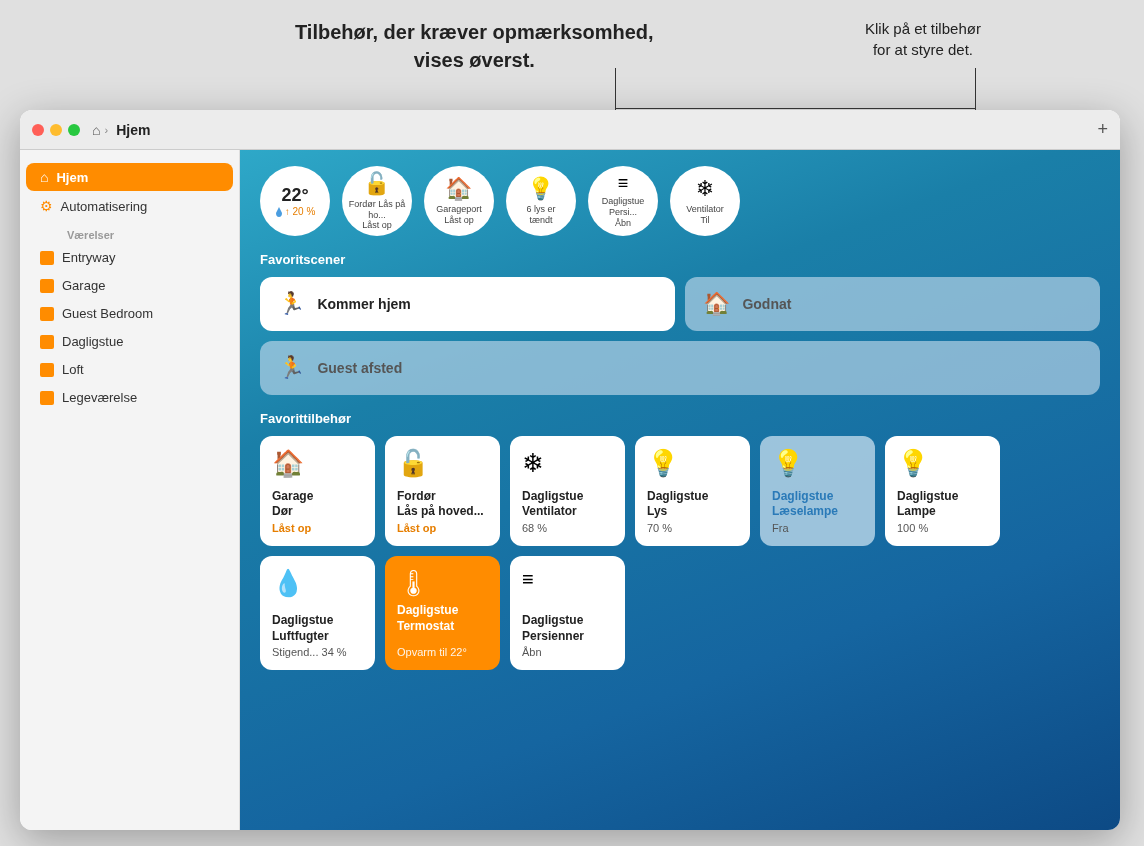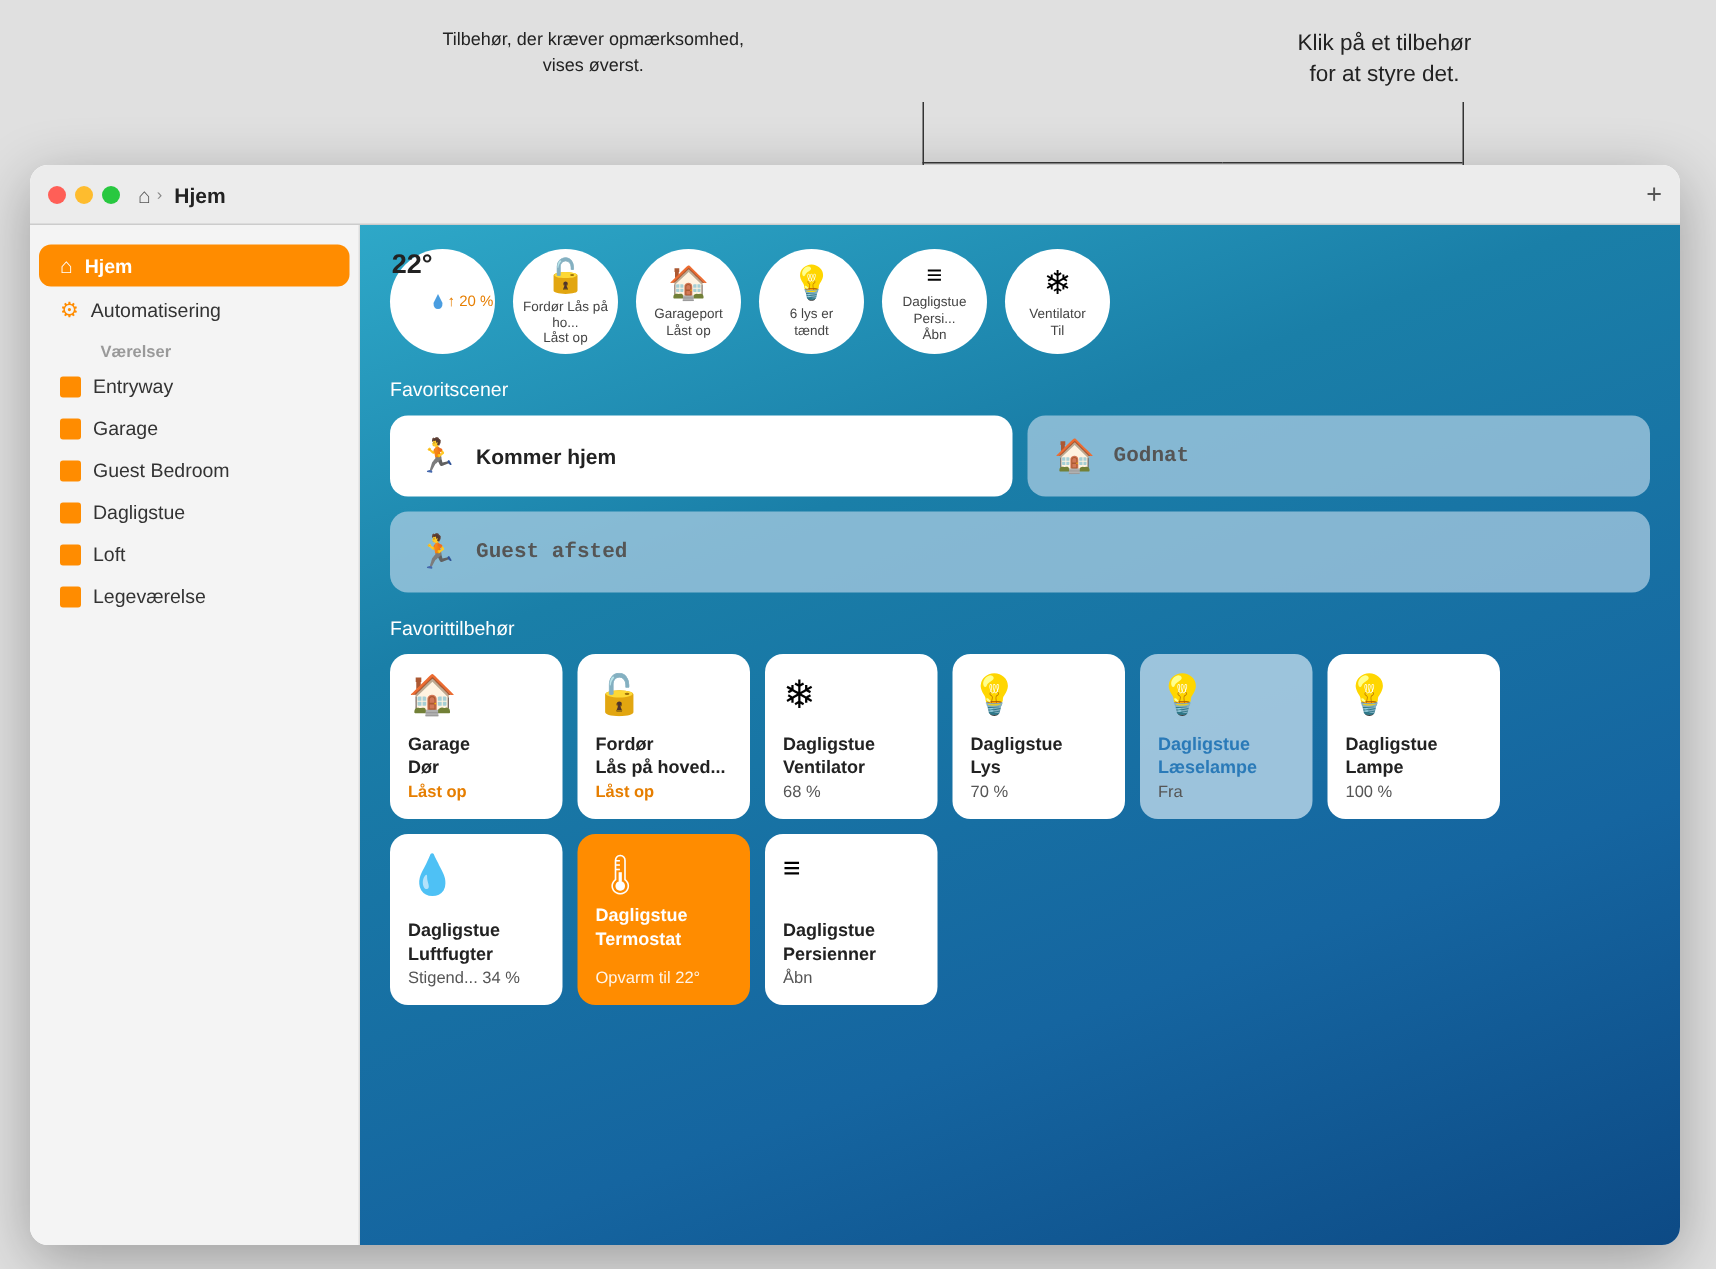--- a/index.html
+++ b/index.html
@@ -162,21 +162,22 @@
       align-items: center;
       gap: 12px;
       margin-bottom: 16px;
     }
     .temp-circle {
       width: 70px;
       height: 70px;
       background: #fff;
       border-radius: 50%;
       display: flex;
-      flex-direction: row;
+      flex-direction: column;
+      align-items: center;
       justify-content: center;
       flex-shrink: 0;
       position: relative;
     }
     .temp-value {
       font-size: 18px;
       font-weight: 600;
       color: #222;
     }
     .temp-sub {
@@ -206,21 +207,21 @@
       font-size: 9px;
       color: #444;
       text-align: center;
       line-height: 1.2;
       padding: 0 4px;
     }
 
     
     .section-title {
       font-size: 13px;
-      font-weight: 400;
+      font-weight: 700;
       color: #fff;
       margin-bottom: 10px;
     }
 
     
     .scenes-grid {
       display: grid;
       grid-template-columns: 1fr 1fr;
       gap: 10px;
       margin-bottom: 16px;
@@ -243,21 +244,20 @@
     .scene-icon {
       font-size: 22px;
     }
     .scene-label {
       font-size: 14px;
       font-weight: 700;
       color: #222;
     }
     .scene-card.inactive-scene .scene-label {
       color: #555;
-      font-family: Liberation Mono, monospace;
     }
     .scene-card-wide {
       grid-column: span 2;
     }
 
     
     .favorites-grid {
       display: flex;
       flex-wrap: wrap;
       gap: 10px;
@@ -305,21 +305,21 @@
     .fav-card-orange .fav-name {
       color: #fff;
     }
     .fav-card-orange .fav-status {
       color: rgba(255,255,255,0.85);
     }
   </style>
 </head>
 <body>
 
-<div class="annotation" style="top:18px; left:295px; white-space:pre-line; font-size:12px;">Tilbehør, der kræver opmærksomhed,<br>vises øverst.</div>
+<div class="annotation" style="top:18px; left:295px; white-space:pre-line; font-size:20px;font-weight:bold;">Tilbehør, der kræver opmærksomhed,<br>vises øverst.</div>
 
 <div class="annotation" style="top:18px; left:865px; white-space:pre-line; font-size:15px;">Klik på et tilbehør<br>for at styre det.</div>
 
 <div style="position:absolute;top:68px;left:615px;width:1px;height:42px;background:#333;z-index:99;pointer-events:none;"></div>
 <div style="position:absolute;top:108px;left:615px;width:200px;height:1px;background:#333;z-index:99;pointer-events:none;"></div>
 
 <div style="position:absolute;top:68px;left:975px;width:1px;height:42px;background:#333;z-index:99;pointer-events:none;"></div>
 <div style="position:absolute;top:108px;left:815px;width:160px;height:1px;background:#333;z-index:99;pointer-events:none;"></div>
 
 <div class="window">

